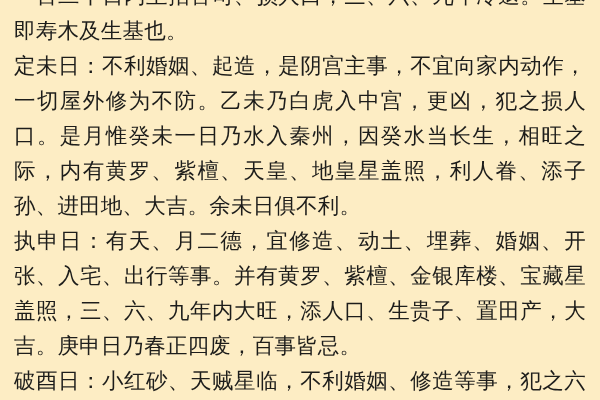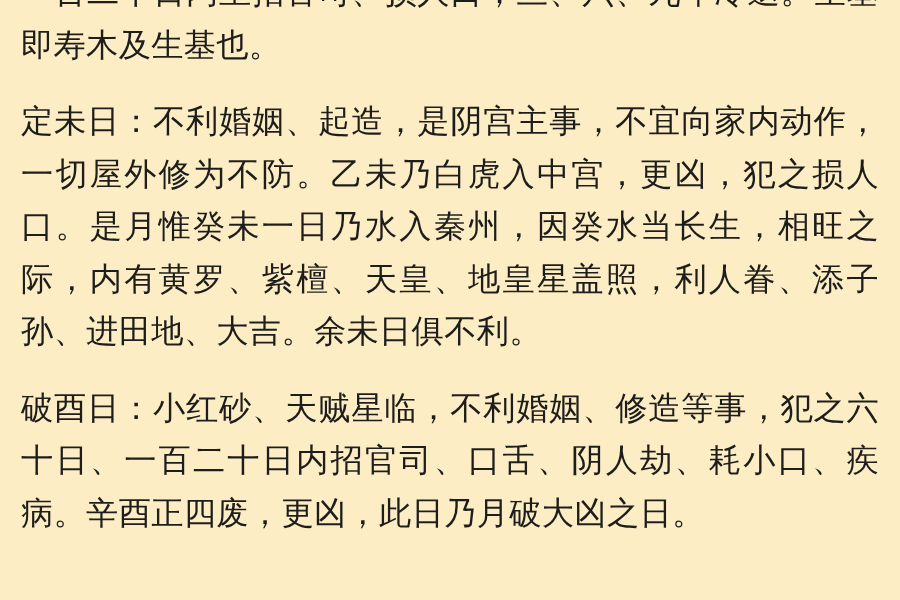--- a/index.html
+++ b/index.html
@@ -32,25 +32,26 @@
     color: #1d1d1b;
     font-size: 21.5px;
     line-height: 35px;
     letter-spacing: 0.2px;
     text-align: justify;
     text-justify: inter-character;
     margin: 0;
     word-break: break-all;
   }
   .para + .para {
-    margin-top: 16px;
+    margin-top: 0;
   }
 </style>
 </head>
 <body>
 
 <div class="page">
   <div class="doc-body">
     <p class="para">一百二十日内主招官司、损人口，三、六、九年冷退。生基即寿木及生基也。</p>
     <p class="para">定未日：不利婚姻、起造，是阴宫主事，不宜向家内动作，一切屋外修为不防。乙未乃白虎入中宫，更凶，犯之损人口。是月惟癸未一日乃水入秦州，因癸水当长生，相旺之际，内有黄罗、紫檀、天皇、地皇星盖照，利人眷、添子孙、进田地、大吉。余未日俱不利。</p>
+    <p class="para">执申日：有天、月二德，宜修造、动土、埋葬、婚姻、开张、入宅、出行等事。并有黄罗、紫檀、金银库楼、宝藏星盖照，三、六、九年内大旺，添人口、生贵子、置田产，大吉。庚申日乃春正四废，百事皆忌。</p>
     <p class="para">破酉日：小红砂、天贼星临，不利婚姻、修造等事，犯之六十日、一百二十日内招官司、口舌、阴人劫、耗小口、疾病。辛酉正四废，更凶，此日乃月破大凶之日。</p>
   </div>
 </div>
 
 </body></html>

